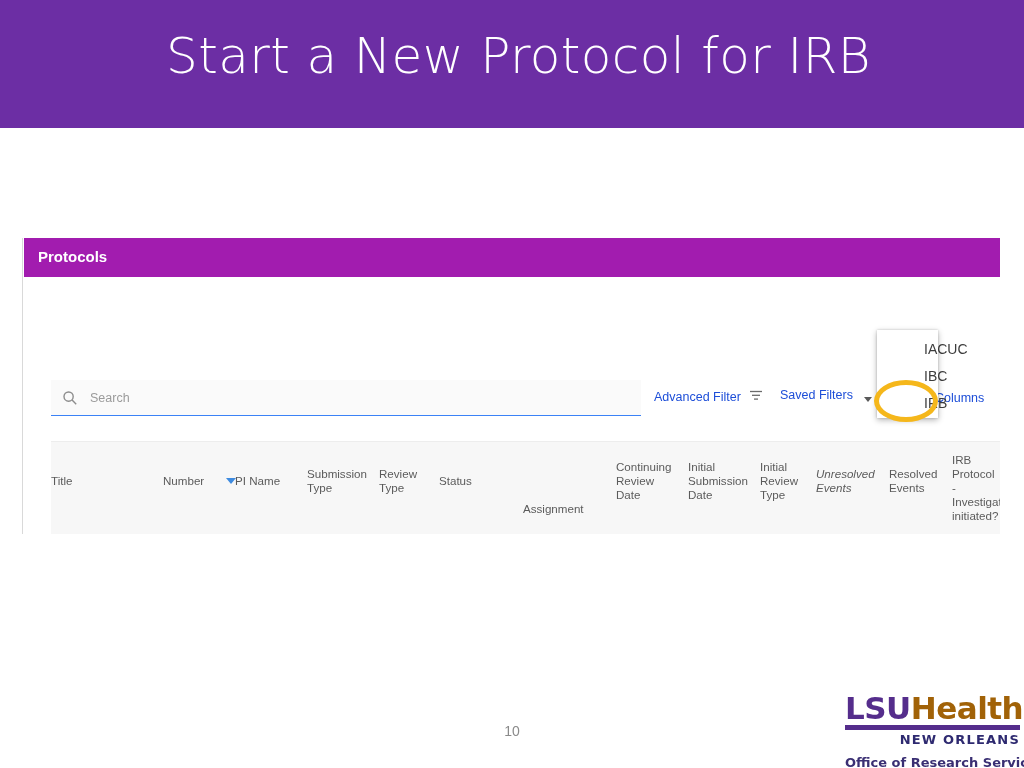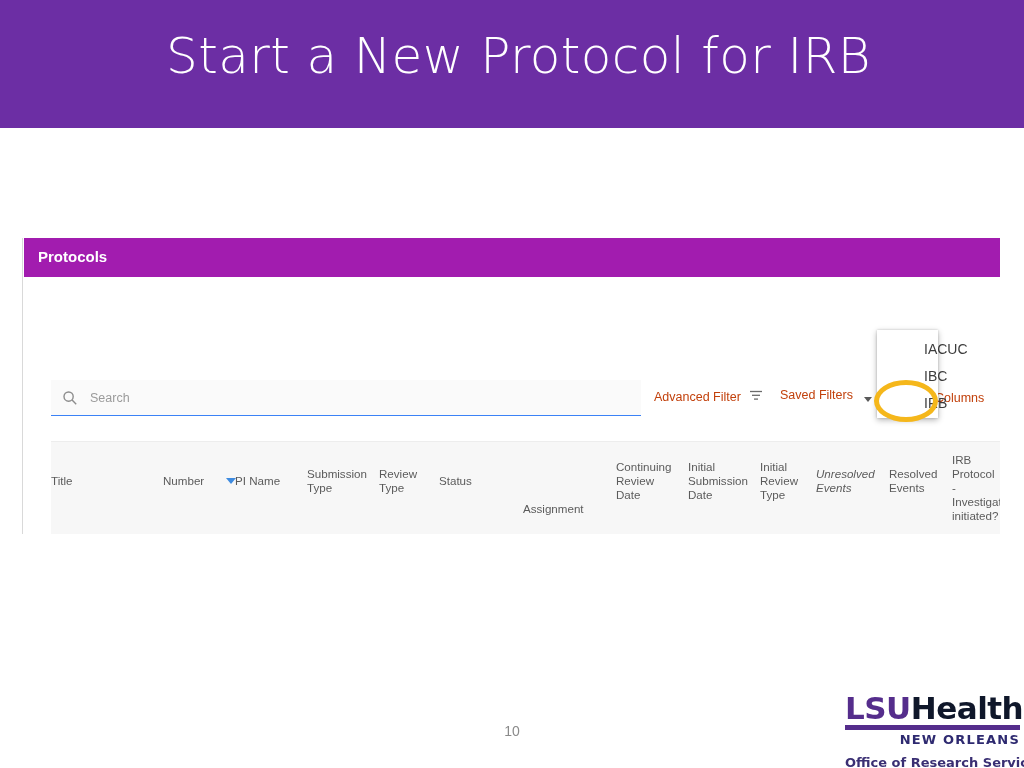--- a/index.html
+++ b/index.html
@@ -223,21 +223,21 @@
     cursor: pointer;
   }
   .columns-btn {
     position: absolute;
     left: 912px;
     top: 0;
     cursor: pointer;
   }
   .fc-label {
     font-size: 12.5px;
-    color: #c2410c;
+    color: #1d4ed8;
     white-space: nowrap;
   }
   .caret-down {
     width: 0; height: 0;
     border-left: 4px solid transparent;
     border-right: 4px solid transparent;
     border-top: 5px solid #5a5a5a;
     display: block;
   }
 
@@ -295,21 +295,21 @@
   }
   .logo-line1 {
     font-size: 31px;
     font-weight: bold;
     line-height: 32px;
     font-family: "DejaVu Sans", sans-serif;
     letter-spacing: -0.5px;
     white-space: nowrap;
   }
   .logo-lsu  { color: #552D8C; }
-  .logo-health { color: #0f172a; text-align: center; }
+  .logo-health { color: #a16207; text-align: center; }
   .logo-rule {
     height: 5px;
     background: #552D8C;
     margin: 1px 0 2px 0;
     width: 175px;
   }
   .logo-line2 {
     font-size: 13px;
     font-weight: bold;
     color: #2E2A70;

